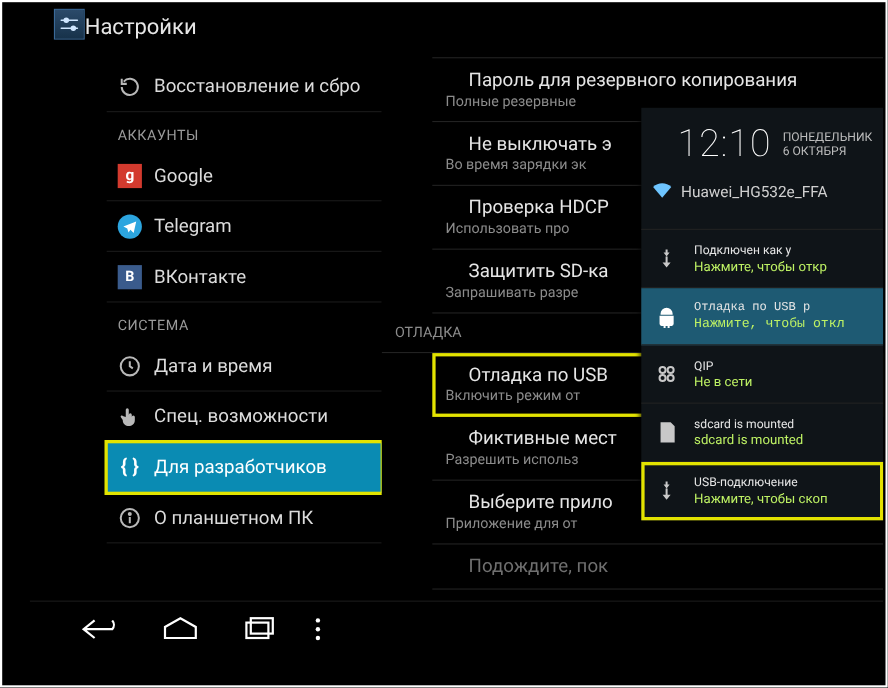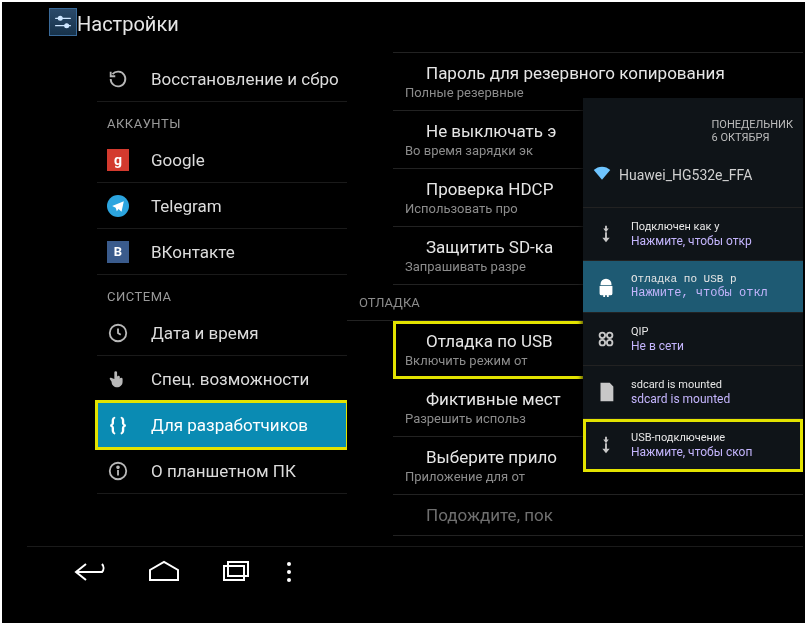--- a/index.html
+++ b/index.html
@@ -46,21 +46,21 @@
   }
   .sidebar {
     width: 320px;
     padding-left: 70px;
     padding-top: 10px;
     overflow:hidden;
   }
   .side-item {
     display:flex;
     align-items:center;
-    gap: 22px;
+    gap: 11px;
     height: 46px;
     border-bottom: 1px solid #1a1a1a;
     font-size: 17px;
     color:#dcdcdc;
     cursor:pointer;
     padding: 0 10px;
     white-space: nowrap;
     overflow: hidden;
     text-align: center;
   }
@@ -159,21 +159,21 @@
     outline: 3px solid #e3e300;
     outline-offset: -3px;
   }
   .notif-icon {
     width: 26px;height:26px;
     display:flex;align-items:center;justify-content:center;
     flex:0 0 26px;
   }
   .notif-icon svg { width:22px;height:22px; }
   .n-title { font-size:11px;color:#e6e6e6; }
-  .n-sub { font-size:12px;color:#c4b5fd;margin-top:1px; }
+  .n-sub { font-size:12px;color:#bef264;margin-top:1px; }
   
   .navbar {
     position:absolute;
     bottom: 0; left: 0; right: 0;
     height: 50px;
     background:#000;
     border-top:1px solid #1a1a1a;
     display:flex;
     align-items:center;
     gap: 22px;
@@ -310,20 +310,21 @@
         </div>
         <div class="detail-item">
           <div class="d-title d-disabled">Подождите, пок</div>
         </div>
       </div>
     </div>
   </div>
 
   <div class="qs">
     <div class="qs-header">
+      <div class="qs-time">12:10</div>
       <div class="qs-date">
         <div>ПОНЕДЕЛЬНИК</div>
         <div>6 ОКТЯБРЯ</div>
       </div>
     </div>
     <div class="qs-wifi">
       <span>
         <svg width="18" height="14" viewBox="0 0 24 18">
             <path fill="#6ec5ff" d="M12 18L1 5C7-1 17-1 23 5z"></path>
           </svg>

